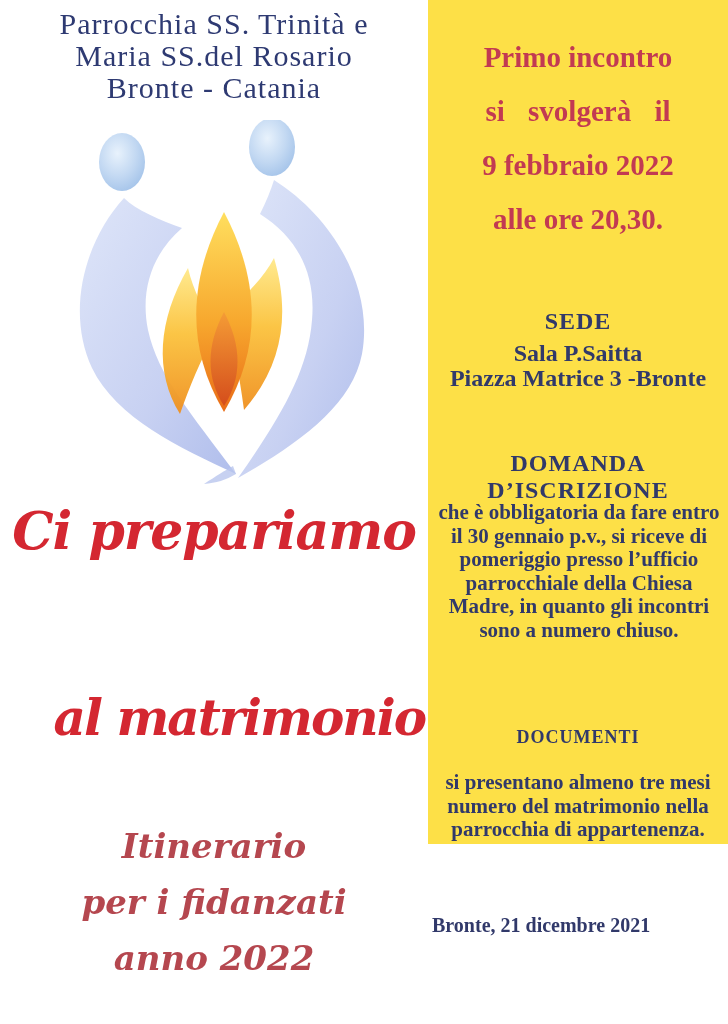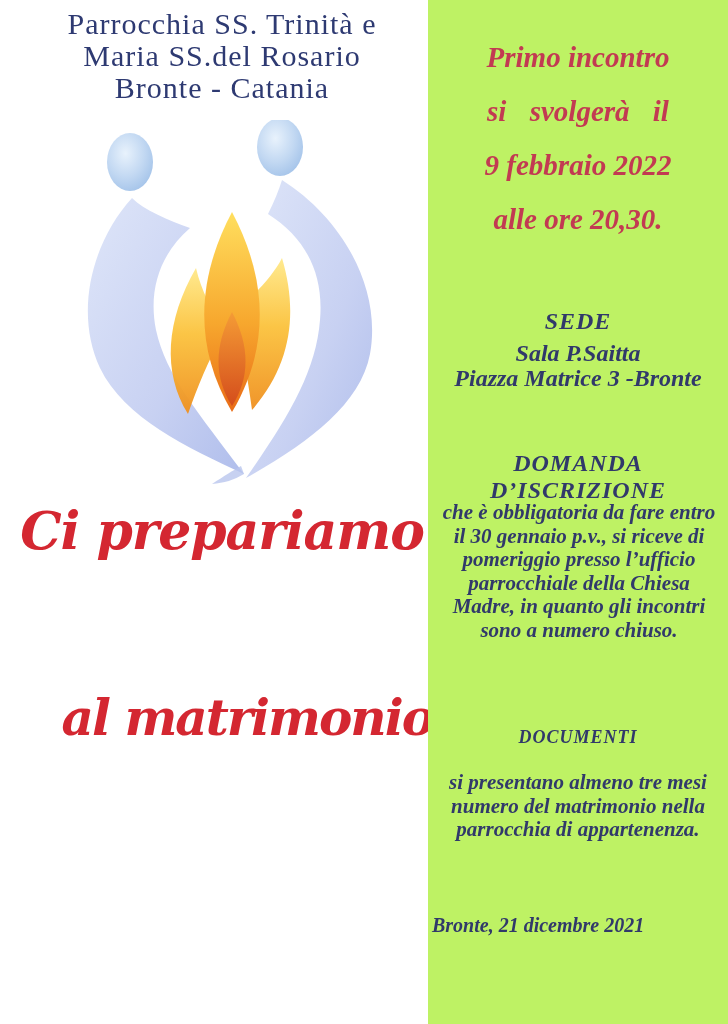--- a/index.html
+++ b/index.html
@@ -2,44 +2,43 @@
 <html><head>
 <meta charset="utf-8">
 <style>
   html,body{margin:0;padding:0;}
   body{
     width:728px;height:1024px;position:relative;overflow:hidden;
     background:#ffffff;
     font-family:"Liberation Serif", serif;
   }
   
-  .left-col{position:absolute;left:8px;top:0;width:428px;height:1024px;}
+  .left-col{position:absolute;left:0;top:0;width:428px;height:1024px;}
   .parish-title{
     position:absolute;top:8px;left:0;width:428px;text-align:center;
     color:#2e3a72;font-size:30px;line-height:32px;font-weight:400;
     letter-spacing:1px;
   }
   .logo-wrap{position:absolute;left:40px;top:120px;width:356px;height:364px;}
   .script-line{
     position:absolute;left:0;width:428px;text-align:center;
     font-family:"DejaVu Serif", serif;font-style:italic;font-weight:bold;
     color:#d42731;white-space:nowrap;
   }
   .script-1{top:500px;font-size:52px;letter-spacing:-1px;}
   .script-2{top:688px;font-size:50px;letter-spacing:-2px;padding-left:48px;}
   .itinerary{
     position:absolute;top:818px;left:0;width:428px;text-align:center;
     font-family:"DejaVu Serif", serif;font-style:italic;font-weight:bold;
     color:#b5474f;font-size:34px;line-height:56px;
   }
   
   .right-col{
-    position:absolute;left:428px;top:0;width:300px;height:1024px;
-    background:#bef264;
-    font-style:italic;
+    position:absolute;left:428px;top:0;width:300px;height:844px;
+    background:#fde047;
   }
   .announce{
     position:absolute;top:30px;left:8px;width:284px;text-align:center;
     color:#c23a52;font-weight:bold;font-size:29px;line-height:54px;
   }
   .announce .sp{word-spacing:16px;}
   .navy{color:#31396a;}
   .sede-h{
     position:absolute;top:296px;left:0;width:300px;text-align:center;
     font-size:24px;font-weight:bold;letter-spacing:1px;margin-top:12px;
@@ -149,20 +148,25 @@
 
       <path d="M 184 192
                C 166 226 166 258 184 286
                C 202 258 202 226 184 192 Z" fill="url(#flameCore)" opacity="0.9"></path>
     </svg>
   </div>
 
   <div class="script-line script-1">Ci prepariamo</div>
   <div class="script-line script-2">al matrimonio...</div>
 
+  <div class="itinerary">
+    <div>Itinerario</div>
+    <div>per i fidanzati</div>
+    <div>anno 2022</div>
+  </div>
 
 </div>
 
 <div class="right-col">
 
   <div class="announce">
     <div>Primo incontro</div>
     <div class="sp">si svolgerà il</div>
     <div>9 febbraio 2022</div>
     <div>alle ore 20,30.</div>

